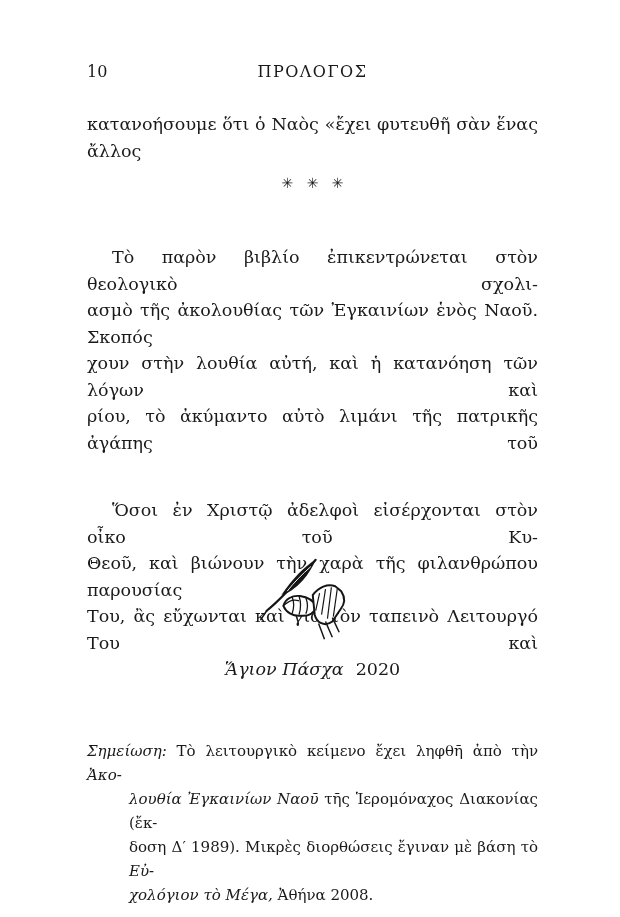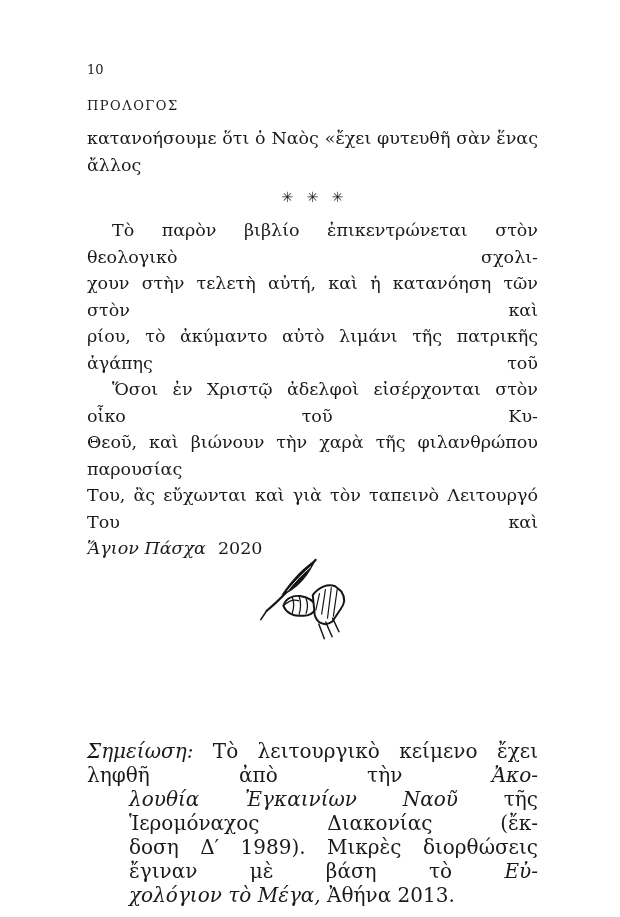--- a/index.html
+++ b/index.html
@@ -5,40 +5,40 @@
   html,body{margin:0;padding:0;background:#ffffff;}
   .page{
     position:relative;
     width:620px;height:917px;
     background:#ffffff;
     color:#1a1a1a;
     font-family:"DejaVu Serif","Liberation Serif",serif;
     overflow:hidden;
   }
   
-  .header{position:absolute;top:62px;left:87px;right:82px;height:20px;font-size:13px;}
+  .header{position:absolute;top:62px;left:87px;right:82px;height:20px;font-size:16px;}
   .pagenum{position:absolute;left:0;top:0;}
-  .running{position:absolute;left:0;right:0;top:0;letter-spacing:1.5px;margin-top:36px;}
+  .running{position:absolute;left:0;right:0;top:0;text-align:center;letter-spacing:1.5px;}
 
   
-  .flow{position:absolute;top:125px;left:87px;width:451px;font-size:17.5px;line-height:26.5px;}
+  .flow{position:absolute;top:111px;left:87px;width:451px;font-size:17.5px;line-height:26.5px;}
   .line{text-align:justify;}
   .line.just{text-align-last:justify;}
-  .line.indent{text-indent:25px;}
+  .line.indent{text-indent:25px;margin-top:41px;}
   sup{font-size:0.6em;line-height:0;vertical-align:super;}
   .sep{height:39px;display:flex;align-items:center;justify-content:center;
        font-size:14px;word-spacing:9px;color:#1a1a1a;}
-  .dateline{display:flex;justify-content:flex-end;font-style:italic;flex-direction:column;}
+  .dateline{display:flex;justify-content:center;font-style:italic;}
   .year{font-style:normal;margin-left:12px;}
 
   
   .ornament{position:absolute;top:549px;left:251px;width:98px;height:98px;}
 
   
-  .footnote{position:absolute;top:739px;left:87px;width:451px;font-size:20px;line-height:24px;}
+  .footnote{position:absolute;top:739px;left:87px;width:451px;font-size:15px;line-height:24px;}
   .fline{text-align:justify;padding-left:42px;}
   .fline.first{padding-left:0;}
   .fline.just{text-align-last:justify;}
   .it{font-style:italic;}
 </style>
 </head>
 <body>
 
 <div class="page">
 
@@ -47,21 +47,22 @@
     <span class="running">ΠΡΟΛΟΓΟΣ</span>
   </div>
 
   <div class="flow">
       <div class="para">
         <div class="line just"><span>κατανοήσουμε ὅτι ὁ Ναὸς «ἔχει φυτευθῆ σὰν ἕνας ἄλλος</span></div>
       </div>
       <div class="sep">✳ ✳ ✳</div>
       <div class="para">
         <div class="line just indent"><span>Τὸ παρὸν βιβλίο ἐπικεντρώνεται στὸν θεολογικὸ σχολι-</span></div>
-        <div class="line just"><span>χουν στὴν τελετὴ αὐτή, καὶ ἡ κατανόηση τῶν στὸν καὶ</span></div>
+        <div class="line just"><span>ασμὸ τῆς ἀκολουθίας τῶν Ἐγκαινίων ἑνὸς Ναοῦ. Σκοπός</span></div>
+        <div class="line just"><span>χουν στὴν λουθία αὐτή, καὶ ἡ κατανόηση τῶν λόγων καὶ</span></div>
       </div>
       <div class="para">
         <div class="line just"><span>ρίου, τὸ ἀκύμαντο αὐτὸ λιμάνι τῆς πατρικῆς ἀγάπης τοῦ</span></div>
         <div class="line just indent"><span>Ὅσοι ἐν Χριστῷ ἀδελφοὶ εἰσέρχονται στὸν οἶκο τοῦ Κυ-</span></div>
         <div class="line just"><span>Θεοῦ, καὶ βιώνουν τὴν χαρὰ τῆς φιλανθρώπου παρουσίας</span></div>
         <div class="line just"><span>Του, ἂς εὔχωνται καὶ γιὰ τὸν ταπεινὸ Λειτουργό Του καὶ</span></div>
       </div>
       <div class="dateline">
         <span><span>Ἅγιον Πάσχα</span><span class="year">2020</span></span>
       </div>
@@ -92,16 +93,16 @@
 
     <path d="M69,76 L75,92" stroke="#151515" stroke-width="1.5"></path>
     <path d="M76,74 L83,90" stroke="#151515" stroke-width="1.5"></path>
     <path d="M83,70 L90,85" stroke="#151515" stroke-width="1.5"></path>
   </svg>
 
   <div class="footnote">
       <div class="fline first just"><span class="it">Σημείωση:</span><span> Τὸ λειτουργικὸ κείμενο ἔχει ληφθῆ ἀπὸ τὴν </span><span class="it">Ἀκο-</span></div>
       <div class="fline just"><span class="it">λουθία Ἐγκαινίων Ναοῦ </span><span>τῆς Ἱερομόναχος Διακονίας (ἔκ-</span></div>
       <div class="fline just"><span>δοση Δ′ 1989). Μικρὲς διορθώσεις ἔγιναν μὲ βάση τὸ </span><span class="it">Εὐ-</span></div>
-      <div class="fline"><span class="it">χολόγιον τὸ Μέγα,</span><span> Ἀθήνα 2013.</span></div>
+      <div class="fline"><span class="it">χολόγιον τὸ Μέγα,</span><span> Ἀθήνα 2008.</span></div>
     </div>
 
 </div>
 
 </body></html>

